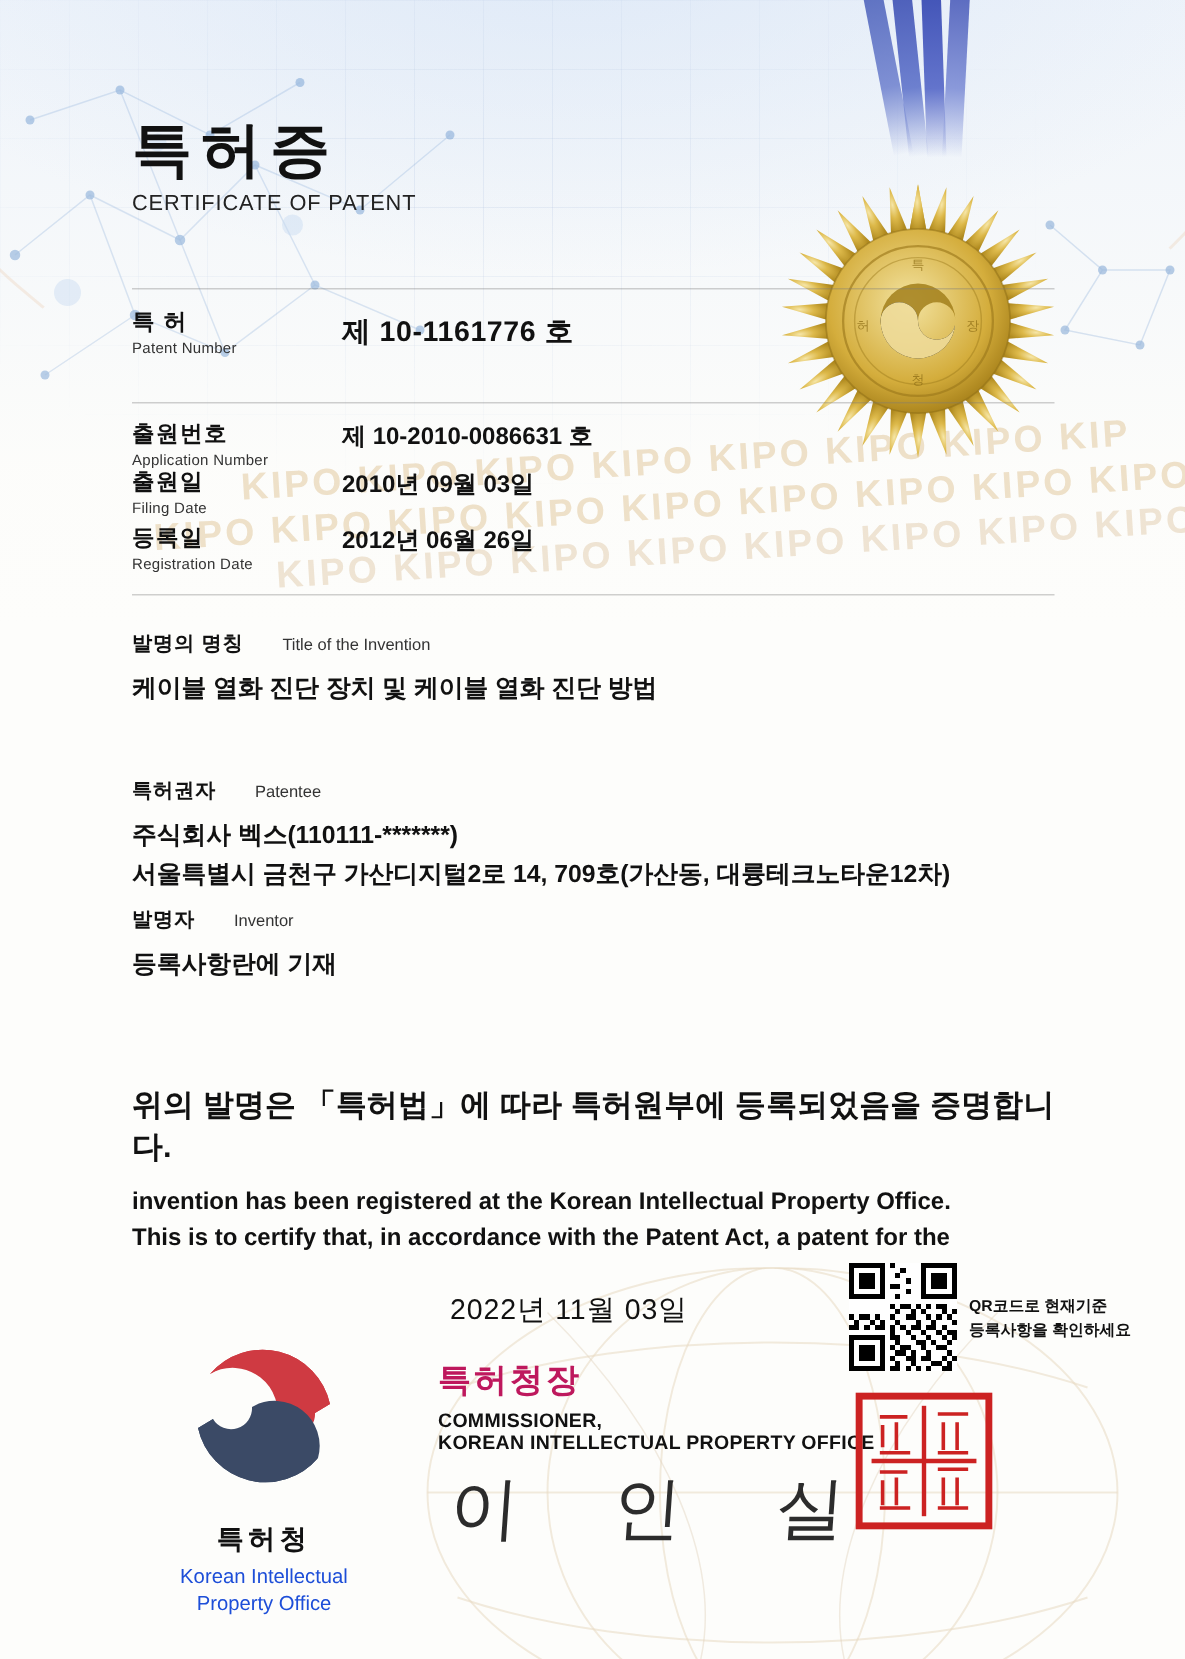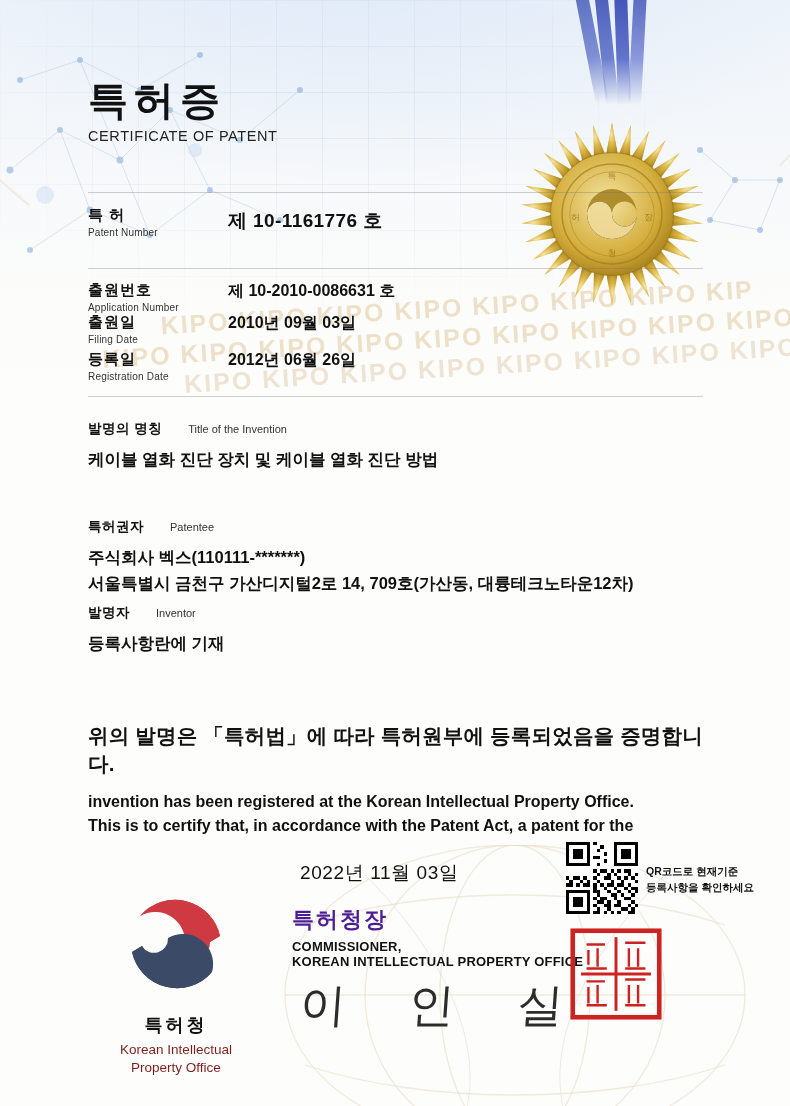--- a/index.html
+++ b/index.html
@@ -194,35 +194,35 @@
   }
 
   .date-line {
     position: absolute; top: 860px; left: 300px;
     font-size: 19px; color: #111; letter-spacing: 0.6px;
   }
 
   .commissioner {
     position: absolute; top: 905px; left: 292px;
   }
-  .comm-ko { font-size: 22px; font-weight: bold; color: #4c1d95; letter-spacing: 2px; }
+  .comm-ko { font-size: 22px; font-weight: bold; color: #be185d; letter-spacing: 2px; }
   .comm-en1 { margin-top: 4px; font-size: 13px; font-weight: bold; color: #111; letter-spacing: 0.2px;}
   .comm-en2 { font-size: 13px; font-weight: bold; color: #111; letter-spacing: 0.2px;}
   .signature {
     position: absolute; top: 975px; left: 300px;
     font-family: "DejaVu Sans", sans-serif;
     font-size: 46px; color: #1b1b1b; letter-spacing: 24px;
     font-weight: 500;
     transform: skewX(-4deg);
     opacity: 0.92;
   }
 
   .kipo-logo { position: absolute; top: 885px; left: 76px; width: 200px; text-align: center; }
   .kipo-logo .name-ko { margin-top: 6px; font-size: 18px; font-weight: bold; color: #111; letter-spacing: 3px;}
-  .kipo-logo .name-en { margin-top: 4px; font-size: 13.5px; color: #7f1d1d; line-height: 1.35;}
+  .kipo-logo .name-en { margin-top: 4px; font-size: 13.5px; color: #1d4ed8; line-height: 1.35;}
 
   .qr-block { position: absolute; top: 842px; left: 566px; display: flex; align-items: flex-start; gap: 8px; justify-content: space-between;}
   .qr-note { font-size: 10.5px; color: #111; line-height: 1.5; font-weight: bold; margin-top: 22px;}
 
   .red-stamp {
     position: absolute; top: 928px; left: 570px;
     width: 92px; height: 92px;
   }
 </style>
 </head>

